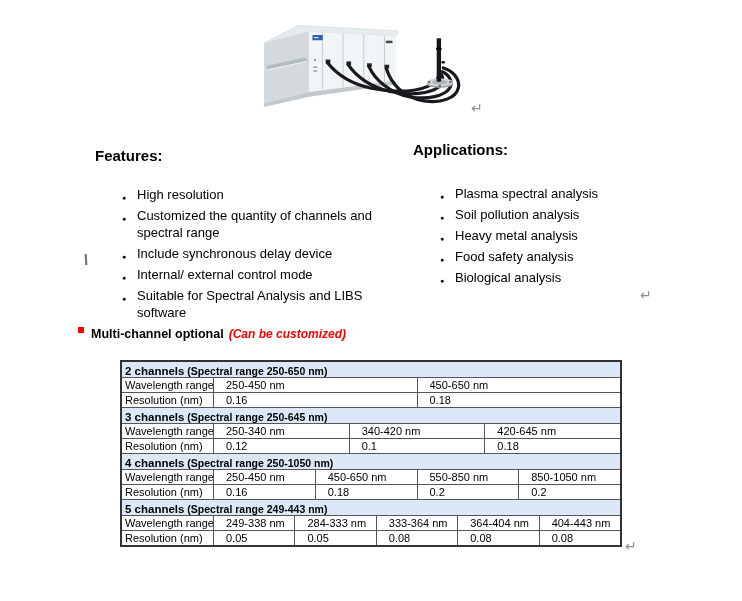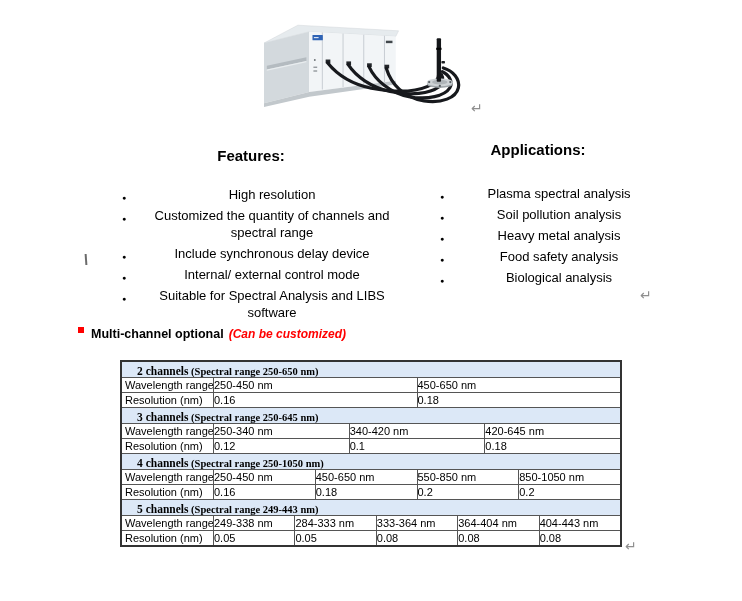--- a/index.html
+++ b/index.html
@@ -9,42 +9,42 @@
   }
   
   .figure { position:absolute; left:248px; top:12px; width:224px; height:96px; }
   .pmark { position:absolute; color:#8f8f8f; font-size:14px; line-height:14px; }
   .pmark-a { left:471px; top:101px; }
   .pmark-b { left:640px; top:288px; }
   .pmark-c { left:625px; top:539px; }
   .stray { position:absolute; left:85px; top:254px; width:1.5px; height:11px;
            background:#6b6b6b; transform:rotate(-4deg); }
   
-  .col { position:absolute;text-align:center; }
+  .col { position:absolute; }
   .col-features { left:95px; top:147px; width:312px; }
   .col-apps { left:413px; top:141px; width:250px; }
   .col h2 { margin:0; font-size:15px; line-height:18px; font-weight:bold; }
   .col ul { list-style:none; margin:21px 0 0 26px; padding:0; }
   .col-apps ul { margin-top:26px; }
   .col li { position:relative; padding-left:16px; font-size:13px; line-height:17px;
             margin-bottom:4px; white-space:pre-line; }
   .col li::before { content:'●'; position:absolute; left:1px; top:3px; font-size:7px; }
   
   .mc-head { position:absolute; left:78px; top:327px; display:flex; align-items:flex-start; }
   .mc-square { width:6px; height:6px; background:#ff0000; margin-right:7px; flex:0 0 auto; }
   .mc-title { font-size:12.5px; font-weight:bold; }
   .mc-note { font-size:12px; font-weight:bold; font-style:italic; color:#ff0000; margin-left:5px; }
   
   .spec { position:absolute; left:120px; top:360px; width:502px;
           border:2px solid #333; box-sizing:border-box; background:#fff; }
-  .sec-h { background:#dce8f7; height:15px; line-height:15px; padding-left:15px;
-           border-bottom:1px solid #555; white-space:nowrap; overflow:hidden;font-family:Liberation Serif, serif; }
+  .sec-h { background:#dce8f7; height:15px; line-height:15px; padding-left:3px;
+           border-bottom:1px solid #555; white-space:nowrap; overflow:hidden; }
   .sec-h .ch  { font-size:11.5px; font-weight:bold; }
   .sec-h .chn { font-size:10.5px; font-weight:bold; }
-  .trow { display:flex; height:14px; line-height:14px; border-bottom:1px solid #555; }
+  .trow { display:flex; height:14px; line-height:14px; border-bottom:1px solid #555;gap:12px; }
   .sec:last-child .trow:last-child { border-bottom:none; }
   .lbl { width:88px; flex:0 0 auto; padding-left:3px; font-size:11px;
          border-right:1px solid #555; overflow:hidden; white-space:nowrap; }
   .val { flex:1 1 0; text-align:left; font-size:11px; border-right:1px solid #555;
          overflow:hidden; white-space:nowrap; }
   .val:last-child { border-right:none; }
 </style>
 </head>
 <body>
 

